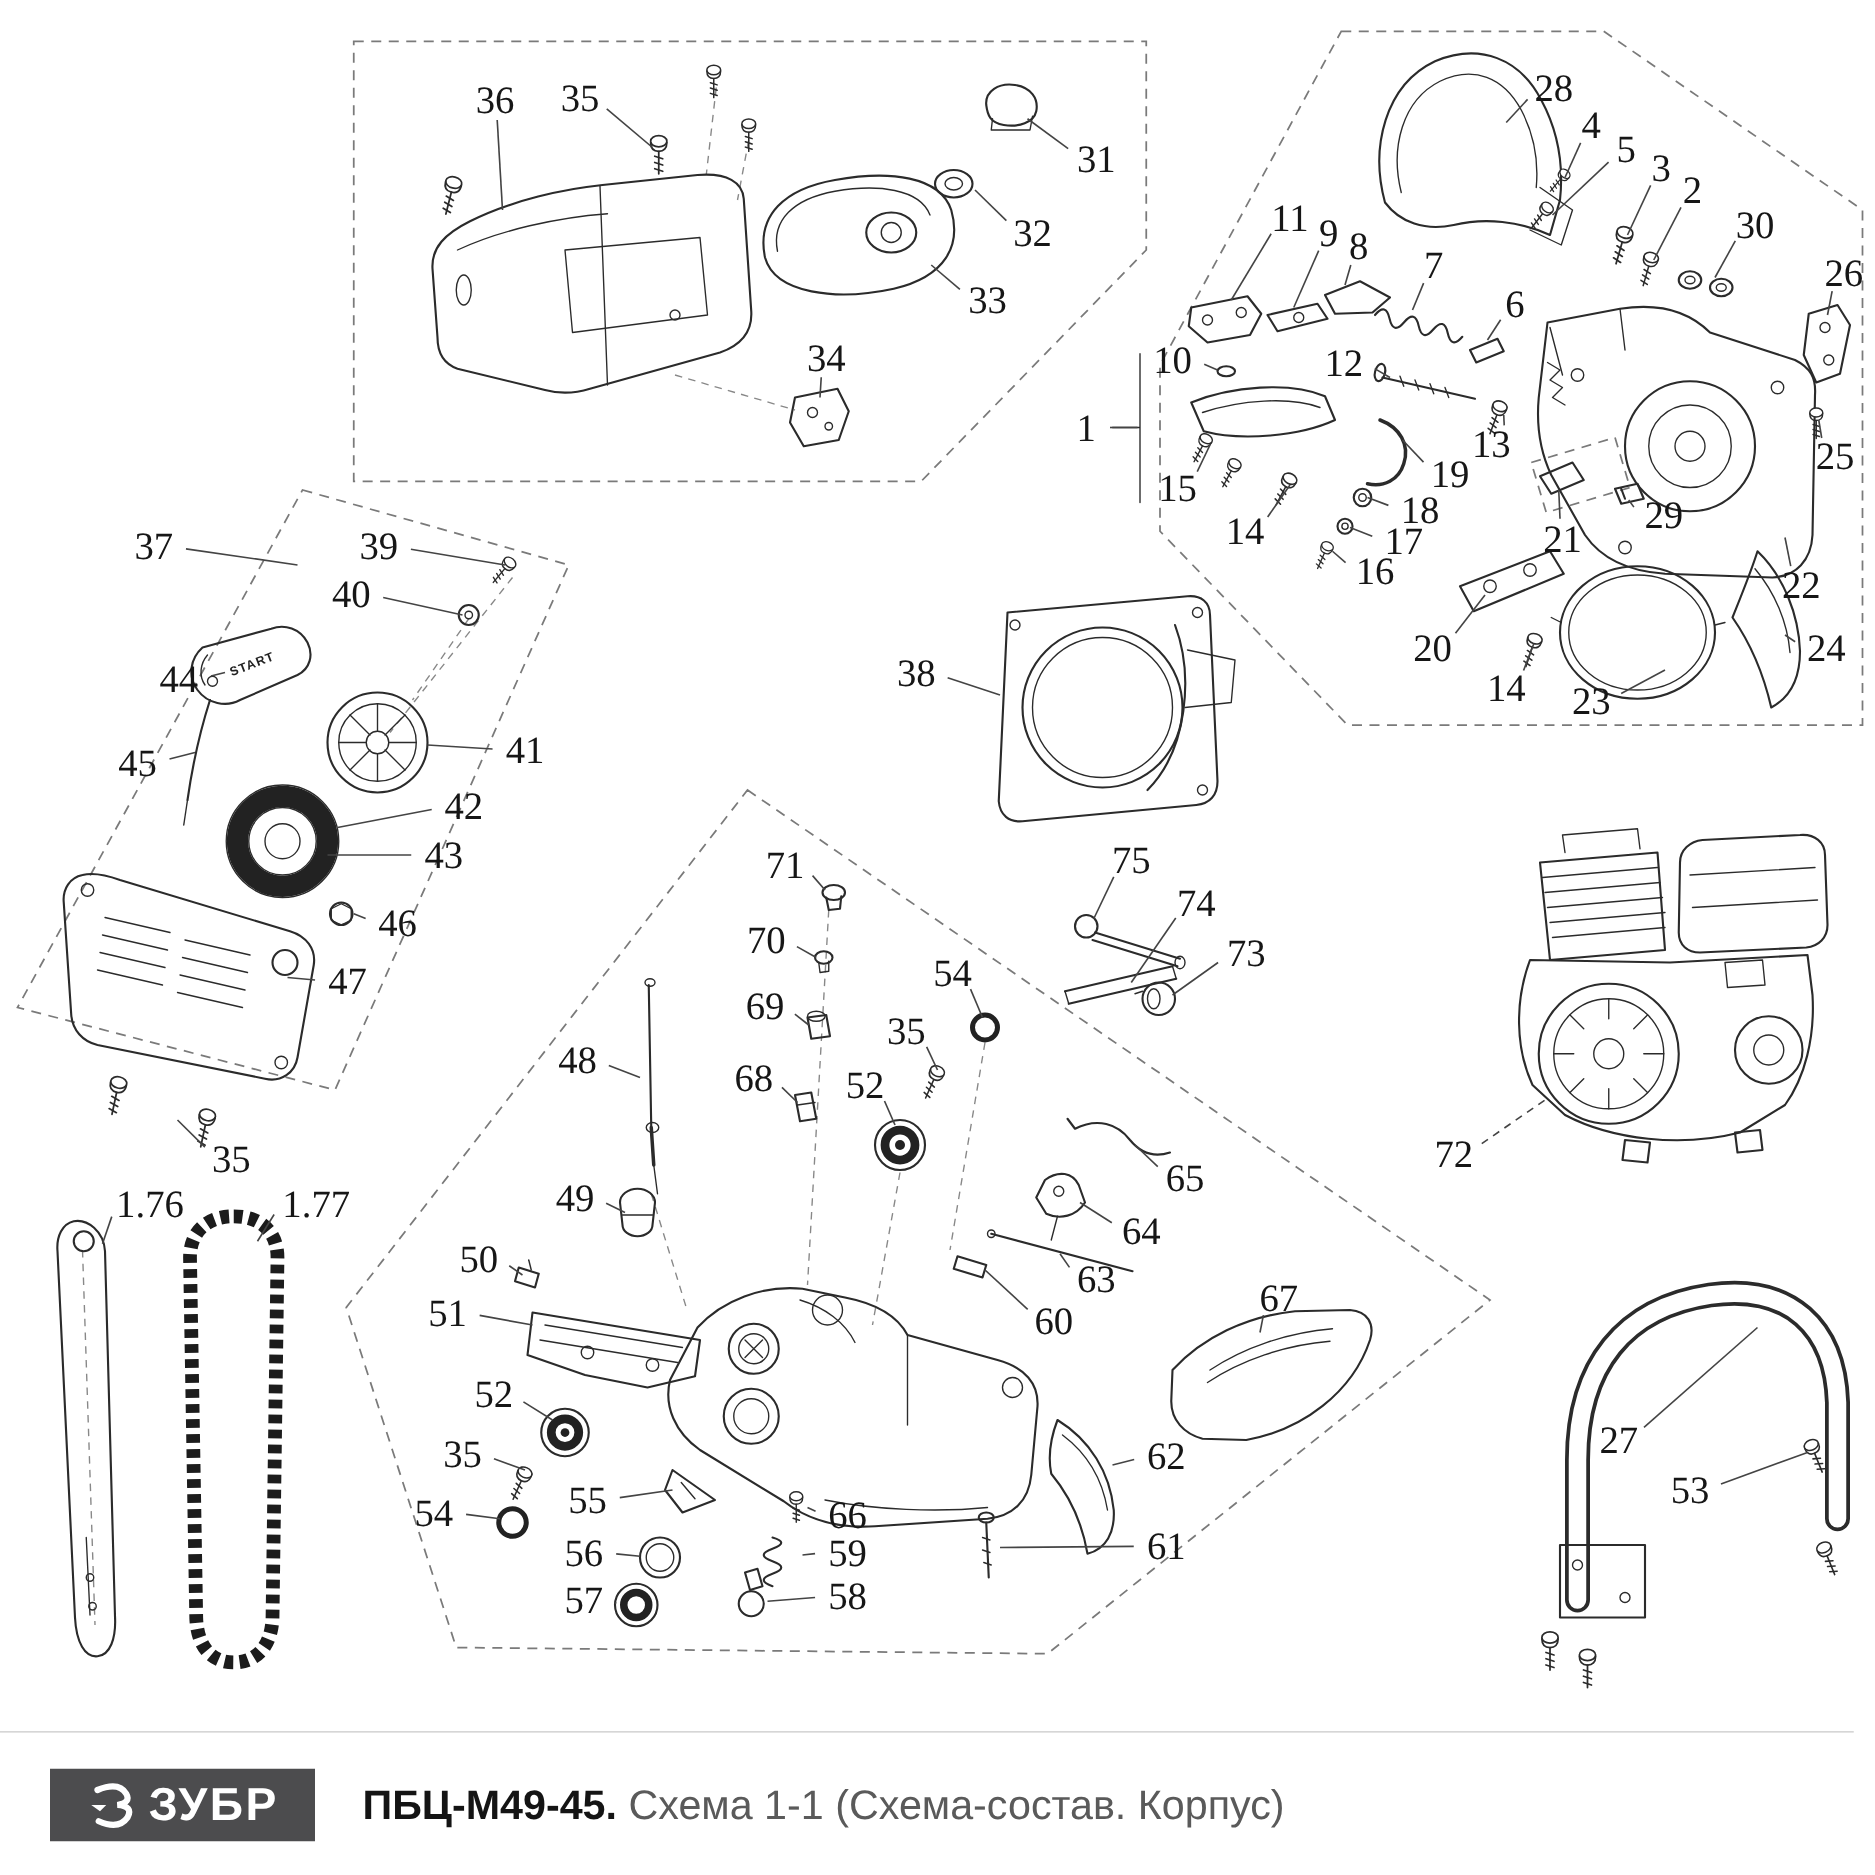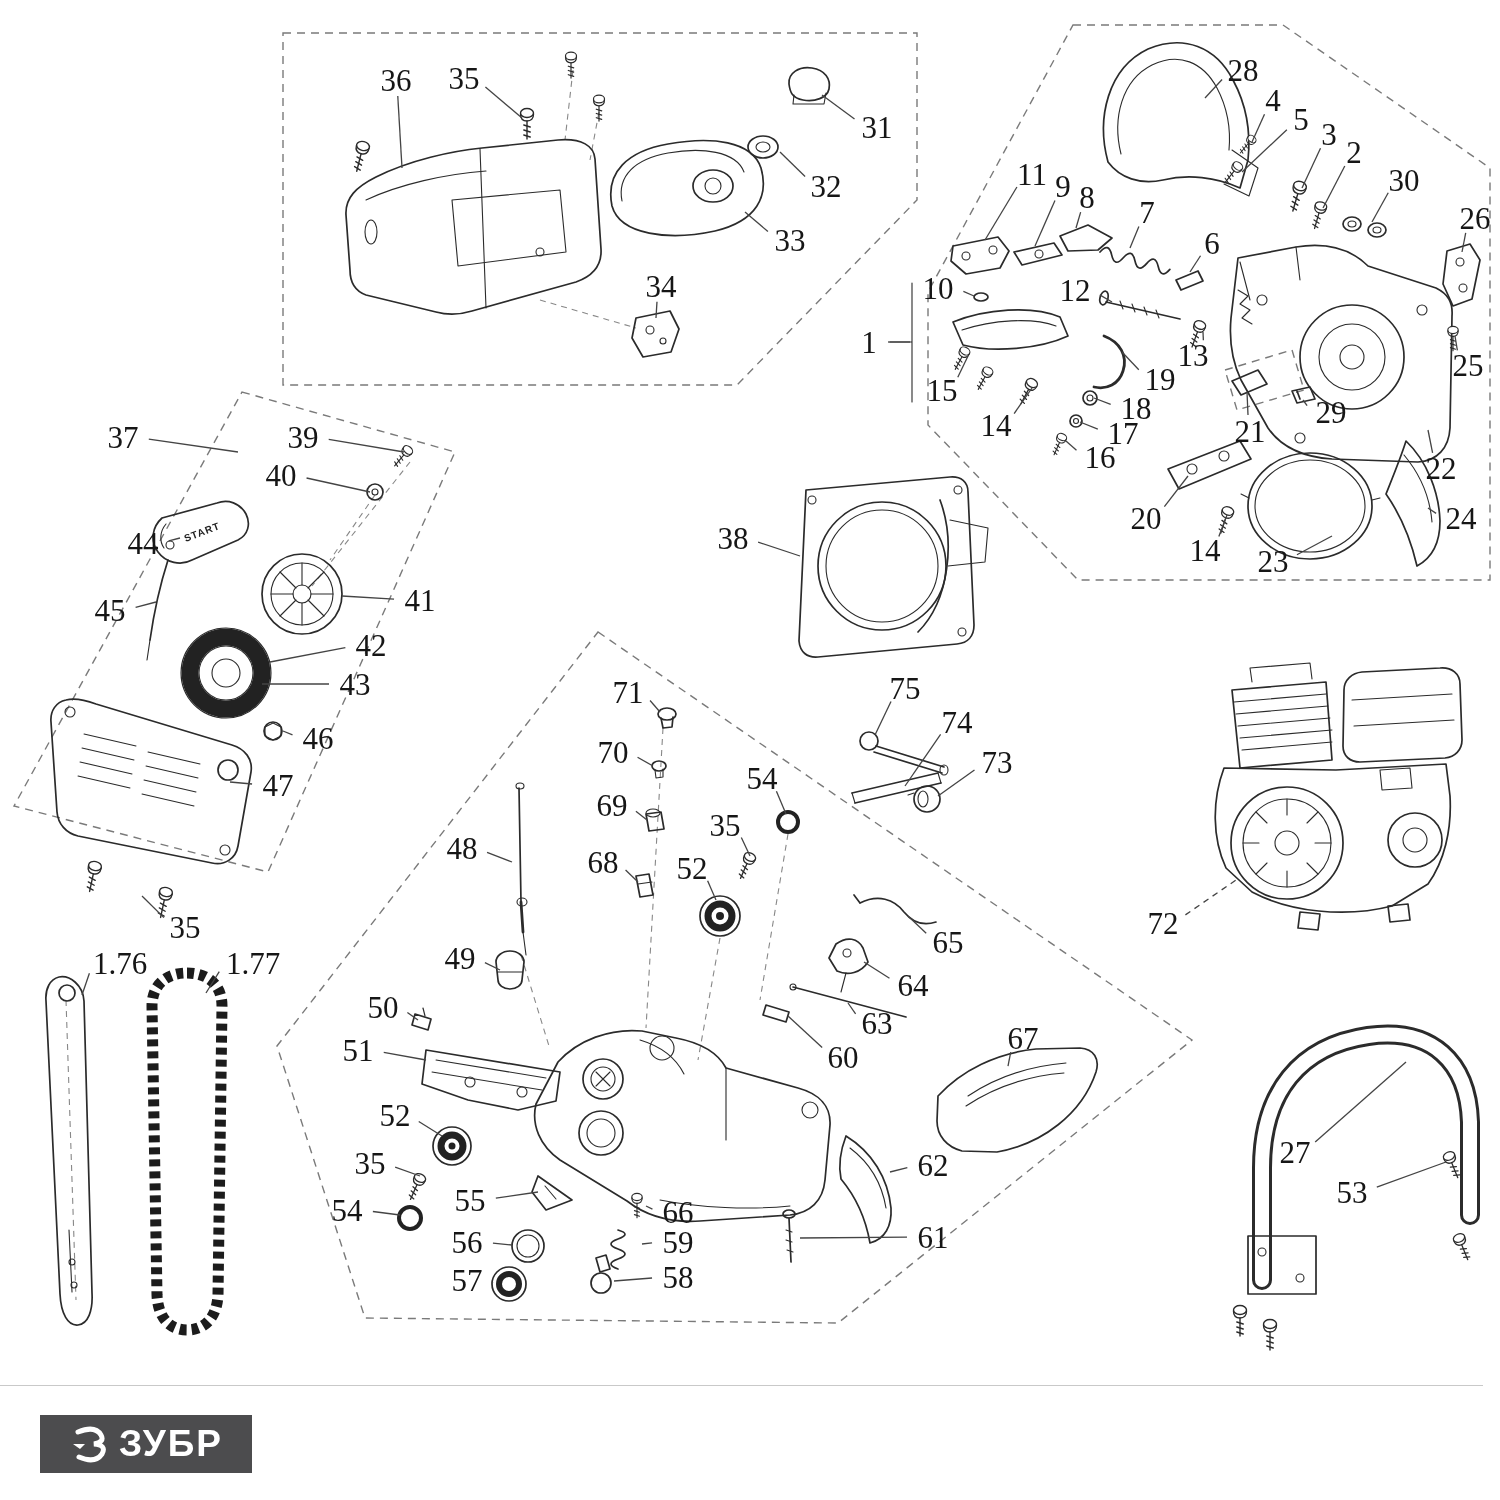--- a/index.html
+++ b/index.html
@@ -580,15 +580,19 @@
 </svg>
 
 <div class="footer">
   <div class="logo">
     <svg width="40" height="40" viewBox="0 0 40 40">
       <path d="M9,8 Q26,1 32,11 Q36,18 25,20 Q38,21 33,30 Q26,40 10,33" stroke="#fff" stroke-width="5" fill="none" stroke-linecap="round"></path>
       <path d="M4,20 L16,20 L11,25 Z" fill="#fff"></path>
     </svg>
     <span class="logo-text">ЗУБР</span>
   </div>
+  <div class="title">
+    <span class="model">ПБЦ-М49-45.</span>
+    <span class="schema">Схема 1-1 (Схема-состав. Корпус)</span>
+  </div>
 </div>
 
 </div>
 
 </body></html>

